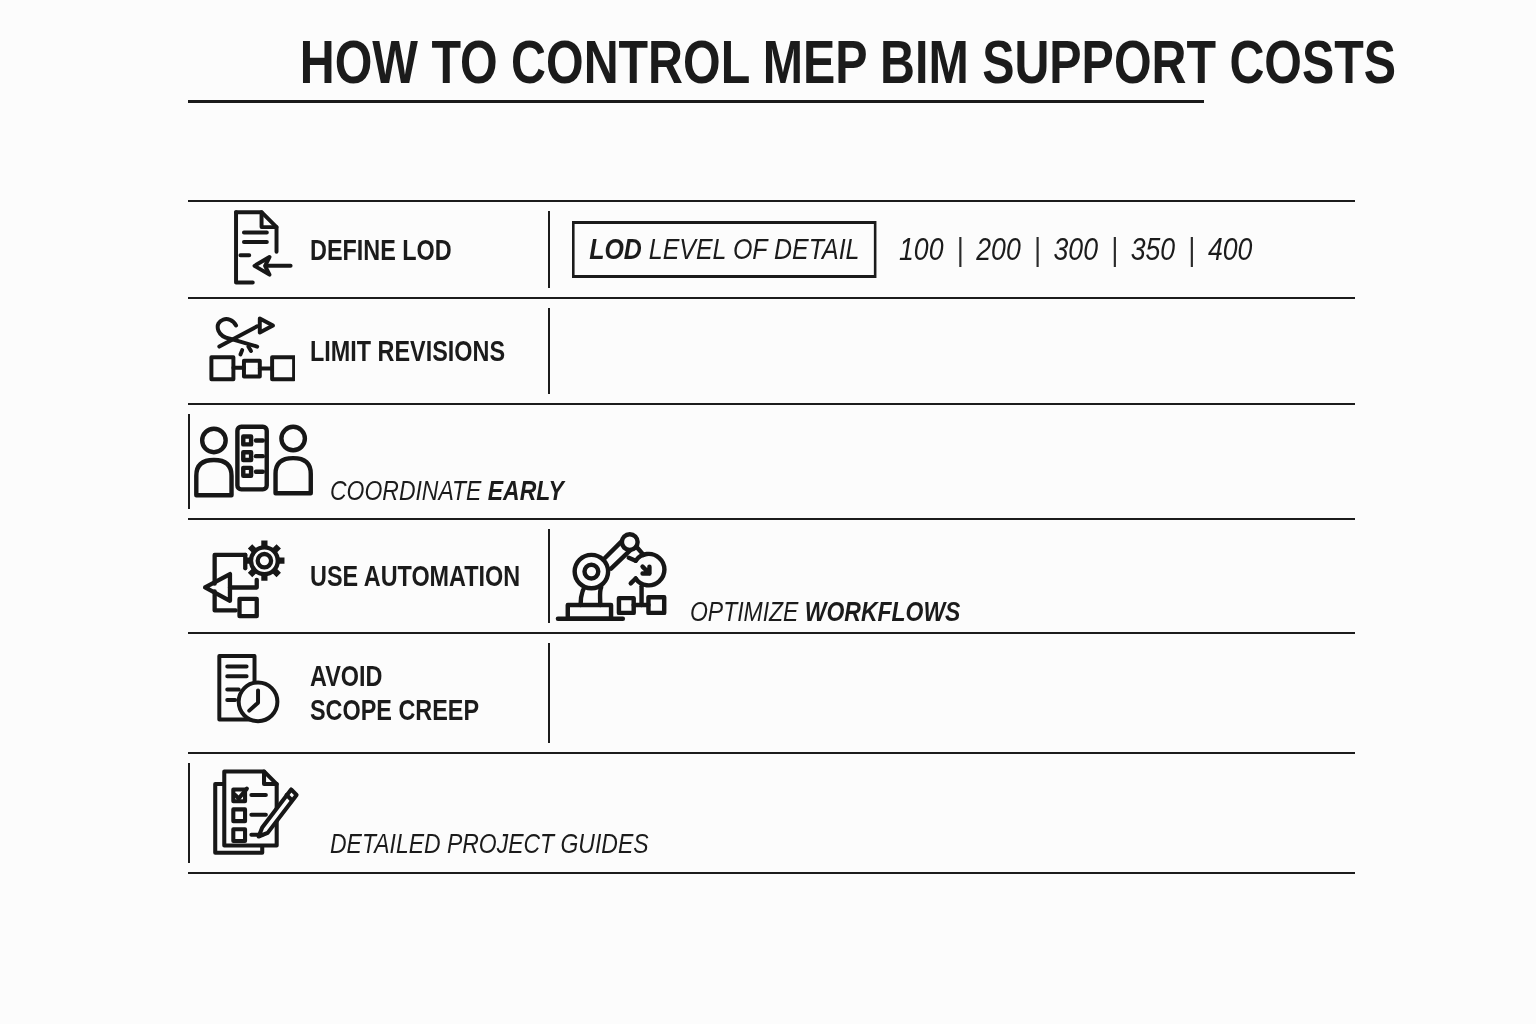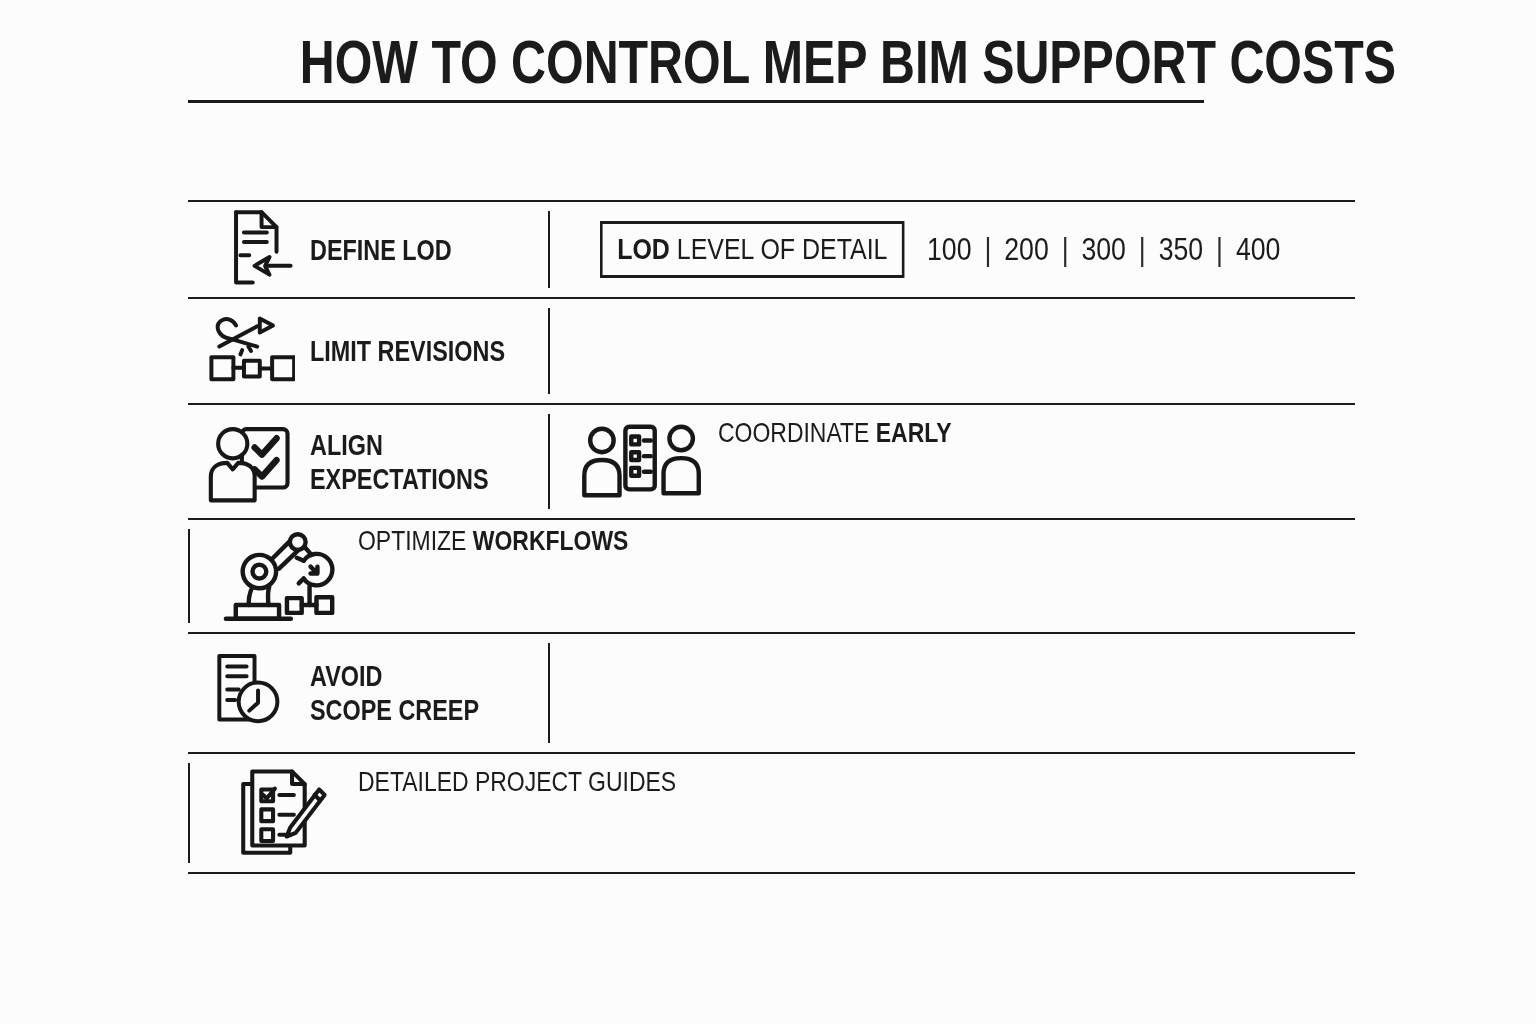--- a/index.html
+++ b/index.html
@@ -38,21 +38,21 @@
   .row:nth-child(6){ height:120px; }
 
   .cell-left { flex:0 0 360px; width:360px; display:flex; align-items:center; padding-left:10px; box-sizing:border-box; }
   .icon-box { flex:0 0 106px; width:106px; display:flex; justify-content:center; align-items:center; }
   .label {
     font-size:30px; font-weight:700; line-height:1.12; white-space:pre;
     display:inline-block; transform:scaleX(.78); transform-origin:left center;
     margin-left:6px;
   }
   .vdiv { flex:0 0 2px; width:2px; background:#1c1c1c; align-self:stretch; margin:9px 0; }
-  .cell-right { flex:1; display:flex; align-items:flex-start; padding-left:32px; box-sizing:border-box; min-width:0; }
+  .cell-right { flex:1; display:flex; align-items:flex-end; padding-left:4px; box-sizing:border-box; min-width:0;font-style:italic; }
   .ricon-box { flex:0 0 122px; width:122px; display:flex; justify-content:center; align-items:center; }
   .detail {
     font-size:28px; font-weight:400; white-space:nowrap;
     display:inline-block; transform:scaleX(.82); transform-origin:left center;
     margin-left:14px;
   }
   .detail b { font-weight:700; }
 
   
   .lod-line { display:flex; align-items:center; margin-left:18px; transform:scaleX(.86); transform-origin:left center; white-space:nowrap; }
@@ -130,33 +130,20 @@
             <path d="M60 13 L75 21 L60 29 Z"></path>
             <path d="M40 49 l-2 5 M47 45 l3 5"></path>
           </svg>
         </span>
         <span class="label">LIMIT REVISIONS</span>
       </div>
       <div class="vdiv"></div>
     </div>
 
     <div class="row">
-      <div class="cell-left">
-        <span class="icon-box ic">
-          <svg width="92" height="84" viewBox="0 0 100 92">
-            <rect x="40" y="10" width="50" height="64" rx="5"></rect>
-            <path class="thick" d="M54 30 l8 8 16 -18"></path>
-            <path class="thick" d="M54 54 l8 8 16 -18"></path>
-            <circle class="fillbg" cx="30" cy="26" r="16"></circle>
-            <path class="fillbg" d="M6 88 V62 C6 50 16 47 24 47 L30 54 L36 47 C46 47 54 51 54 62 V88 Z"></path>
-          </svg>
-        </span>
-        <span class="label">ALIGN
-EXPECTATIONS</span>
-      </div>
       <div class="vdiv"></div>
       <div class="cell-right">
         <span class="ricon-box ic">
           <svg width="122" height="90" viewBox="0 0 124 92">
             <rect class="fillbg" x="44" y="10" width="30" height="64" rx="4"></rect>
             <rect x="50" y="20" width="8" height="8"></rect>
               <path d="M63 24 h7"></path>
             <rect x="50" y="36" width="8" height="8"></rect>
               <path d="M63 40 h7"></path>
             <rect x="50" y="52" width="8" height="8"></rect>
@@ -165,20 +152,36 @@
             <path class="fillbg" d="M2 80 V60 C2 48 10 44 20 44 C30 44 38 48 38 60 V80 Z"></path>
             <circle class="fillbg" cx="101" cy="22" r="12"></circle>
             <path class="fillbg" d="M83 78 V58 C83 46 91 42 101 42 C111 42 119 46 119 58 V78 Z"></path>
           </svg>
         </span>
         <span class="detail"><span>COORDINATE </span><b>EARLY</b><span></span></span>
       </div>
     </div>
 
     <div class="row">
+      <div class="cell-left">
+        <span class="icon-box ic">
+          <svg width="100" height="88" viewBox="0 0 104 92">
+            <path d="M46 24 H14 V54"></path>
+            <path d="M46 24 V38"></path>
+            <path d="M30 58 H58 V50"></path>
+            <path d="M4 58 L30 44 V72 Z"></path>
+            <path d="M14 62 V82 H36"></path>
+            <rect x="40" y="70" width="18" height="18"></rect>
+            <circle cx="66" cy="30" r="14"></circle>
+            <circle cx="66" cy="30" r="7"></circle>
+            <path class="teeth" d="M66 16 V9 M66 44 V51 M52 30 H45 M80 30 H87 M56 20 L51 15 M76 40 L81 45 M56 40 L51 45 M76 20 L81 15"></path>
+          </svg>
+        </span>
+        <span class="label">USE AUTOMATION</span>
+      </div>
       <div class="vdiv"></div>
       <div class="cell-right">
         <span class="ricon-box ic">
           <svg width="128" height="103" viewBox="0 0 124 100">
             <path d="M4 93 H70"></path>
             <rect x="14" y="79" width="44" height="14"></rect>
             <path d="M27 79 C27 68 29 61 35 56"></path>
             <path d="M47 79 C47 70 46 65 48 61"></path>
             <circle class="fillbg" cx="38" cy="45" r="17"></circle>
             <circle cx="38" cy="45" r="7"></circle>

